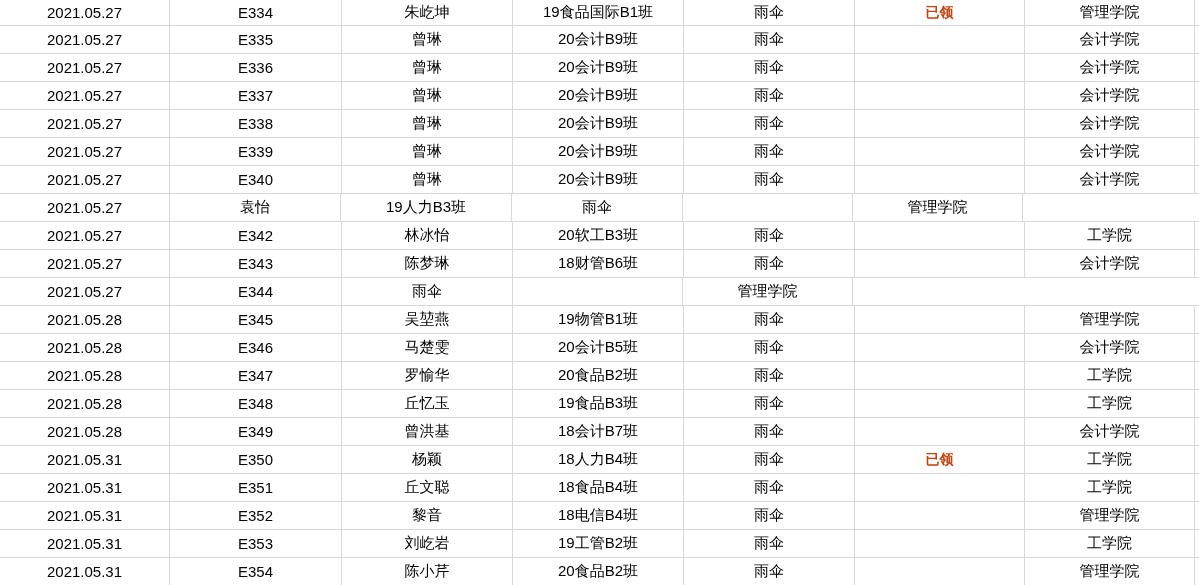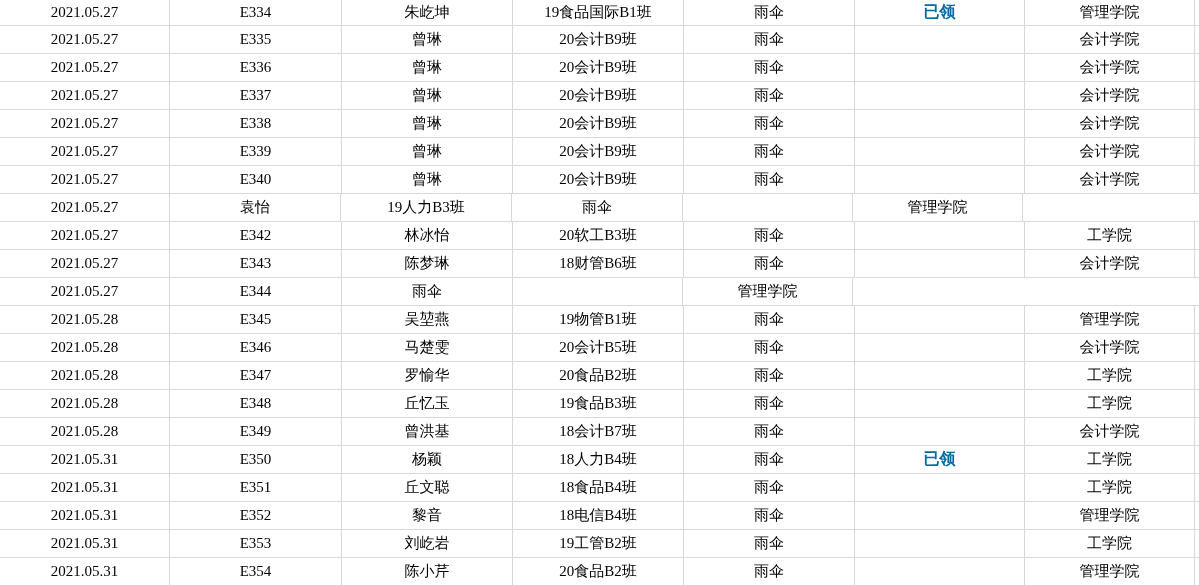--- a/index.html
+++ b/index.html
@@ -8,21 +8,21 @@
     background: #ffffff;
   }
   body {
     width: 1199px;
     height: 585px;
     overflow: hidden;
   }
   .sheet {
     width: 1199px;
     height: 585px;
-    font-family: Liberation Serif, serif;
+    font-family: Liberation Sans, sans-serif;
     font-size: 15px;
     color: #000000;
     background: #ffffff;
   }
   .row {
     display: flex;
     height: 28px;
     box-sizing: border-box;
     border-bottom: 1px solid #d8d8d8;
   }
@@ -43,23 +43,23 @@
   .c2 { width: 171px; }
   .c3 { width: 171px; }
   .c4 { width: 171px; }
   .c5 { width: 170px; }
   .c6 { width: 170px; }
   .filler {
     width: 4px;
     border-right: none;
   }
   .status-red {
-    color: #0369a1;
+    color: #c2410c;
     font-weight: bold;
-    font-size: 16px;
+    font-size: 14px;
   }
 </style>
 </head>
 <body>
 
 <div class="sheet">
   <div>
       <div class="row">
         <div class="cell c0">2021.05.27</div>
         <div class="cell c1">E334</div>

